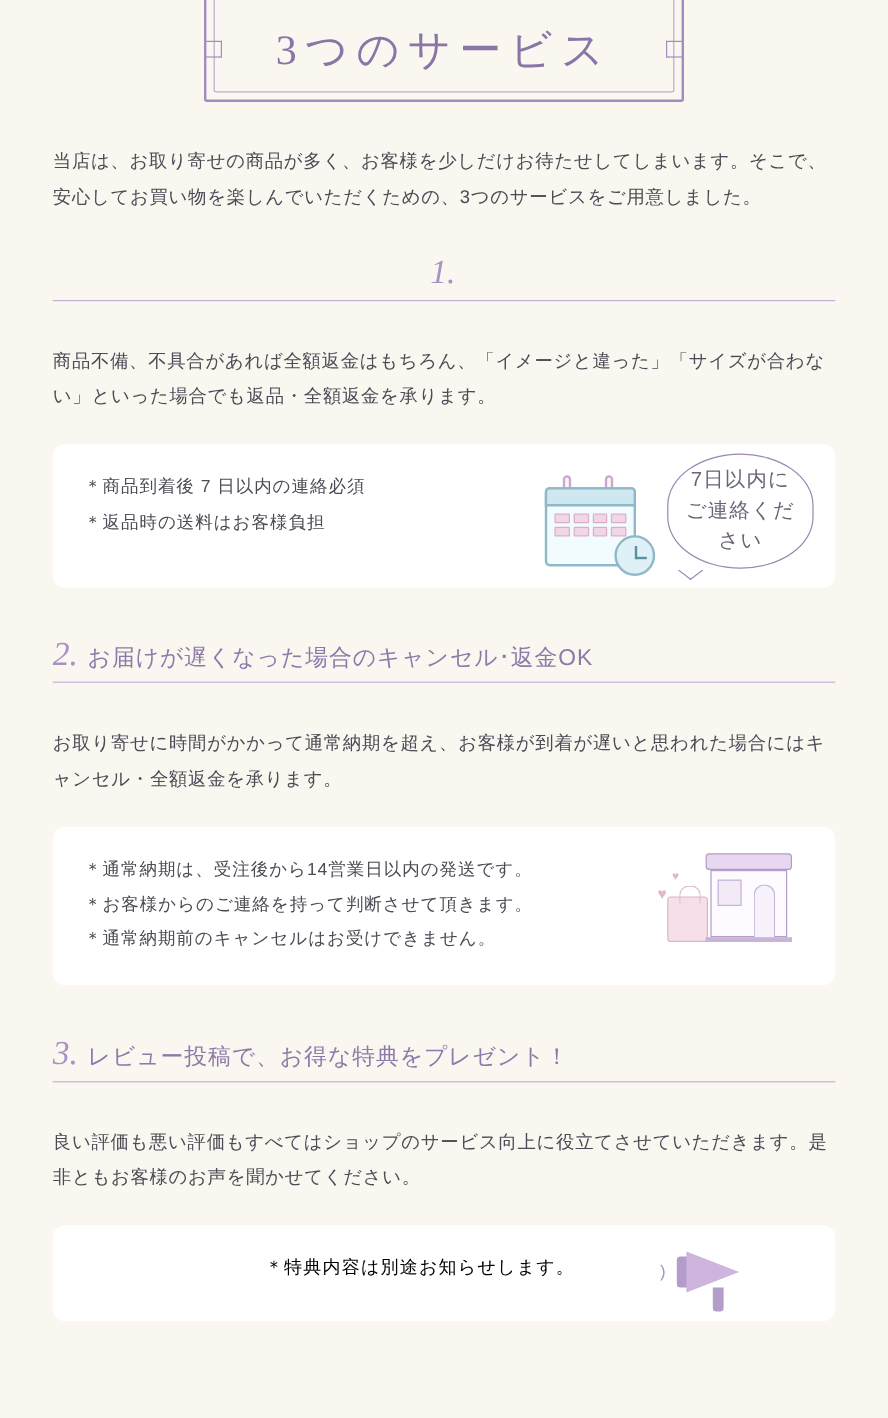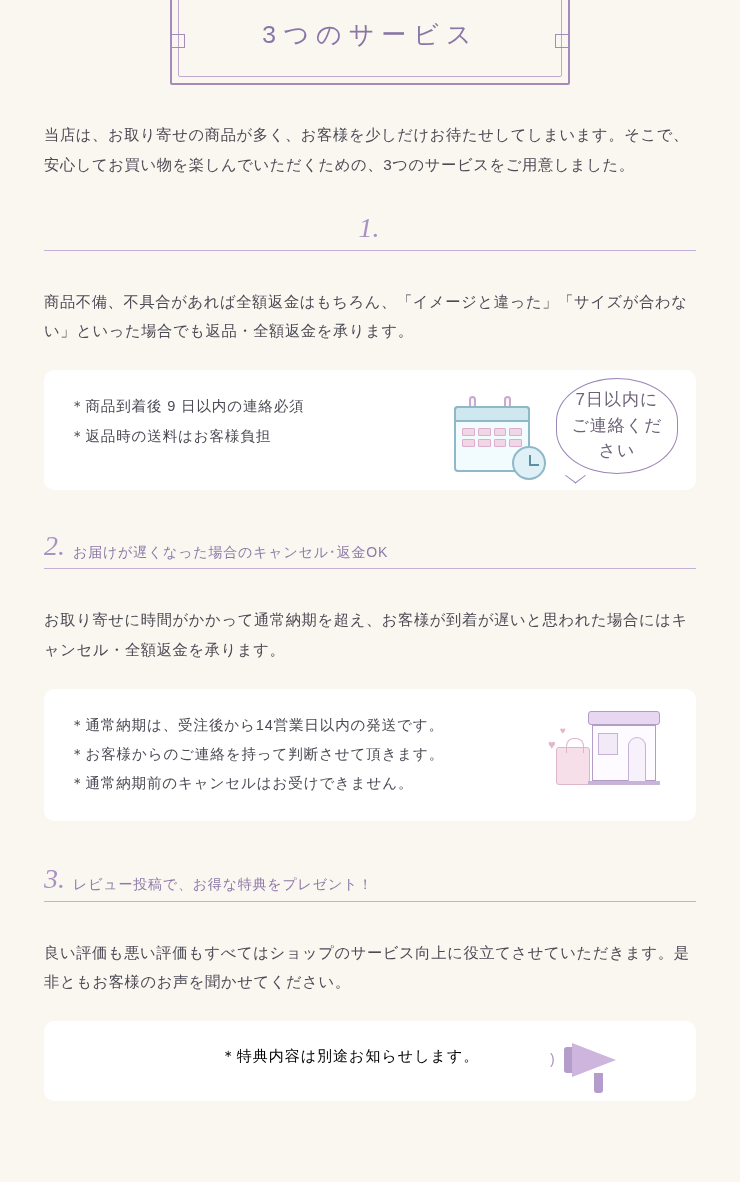--- a/index.html
+++ b/index.html
@@ -46,24 +46,24 @@
     height: 14px;
     border: 1px solid #a48bbd;
   }
   .tc1 { left: -1px; top: 42px; border-width: 1px 1px 1px 0; }
   .tc2 { right: -1px; top: 42px; border-width: 1px 0 1px 1px; }
   .title-text {
     position: absolute;
     left: 0; right: 0;
     top: 18px;
     text-align: center;
-    font-size: 25px;
+    font-size: 35px;
     letter-spacing: 7px;
     color: #8a76a6;
-    font-family: Liberation Mono, monospace;
+    font-family: Liberation Serif, serif;
     font-weight: normal;
   }
 
   
   .para {
     color: #4b4b55;
     font-size: 15.3px;
     line-height: 1.95;
     letter-spacing: 0.6px;
   }
@@ -90,21 +90,21 @@
     padding-right: 2px;
   }
   .sec-title {
     font-size: 21.5px;
     color: #8d7aa8;
     letter-spacing: 1.6px;
     line-height: 1.15;
     font-weight: normal;
     font-family: "Liberation Sans", sans-serif;
   }
-  .sec-title.sm { font-size: 14px; letter-spacing: 0.8px; }
+  .sec-title.sm { font-size: 19px; letter-spacing: 0.8px; }
 
   .sec-body { margin: 36px 44px 0 44px; }
 
   
   .card {
     position: relative;
     margin: 24px 44px 0 44px;
     background: #ffffff;
     border-radius: 10px;
     min-height: 120px;
@@ -359,21 +359,21 @@
 
   <p class="para lead">当店は、お取り寄せの商品が多く、お客様を少しだけお待たせしてしまいます。そこで、安心してお買い物を楽しんでいただくための、3つのサービスをご用意しました。</p>
 
   <div class="sec-head center">
     <span class="sec-num">1.</span>
   </div>
   <p class="para sec-body">商品不備、不具合があれば全額返金はもちろん、「イメージと違った」「サイズが合わない」といった場合でも返品・全額返金を承ります。</p>
 
   <div class="card">
     <ul class="notes">
-      <li>＊商品到着後 9 日以内の連絡必須</li>
+      <li>＊商品到着後 7 日以内の連絡必須</li>
       <li>＊返品時の送料はお客様負担</li>
     </ul>
 
     <div class="illus-cal">
       <span class="cal-ring r1"></span>
       <span class="cal-ring r2"></span>
       <span class="cal-body"></span>
       <span class="cal-top"></span>
       <span class="cal-grid">
         <i></i>

